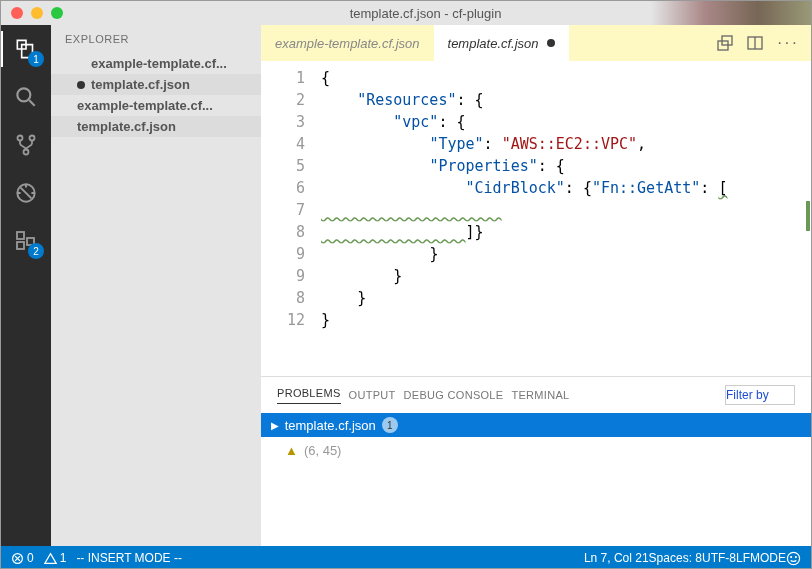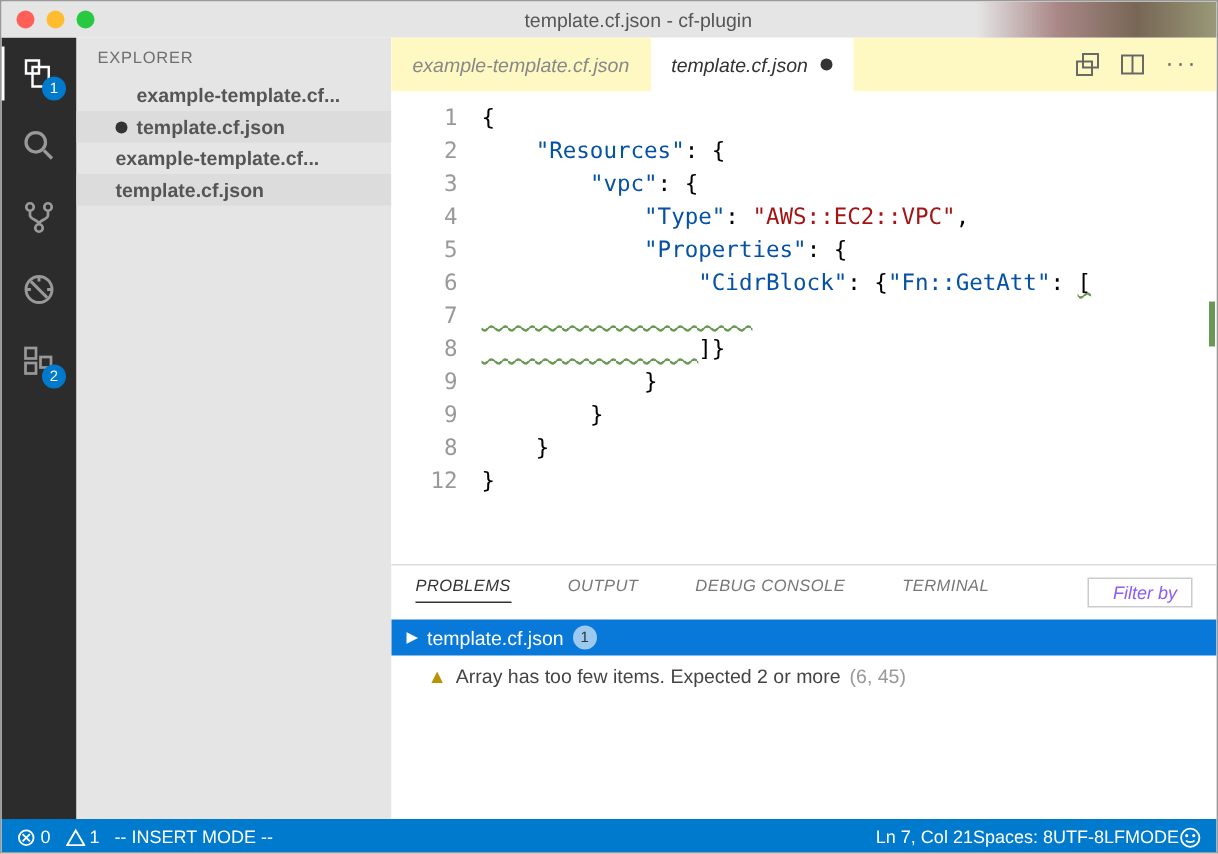--- a/index.html
+++ b/index.html
@@ -32,24 +32,24 @@
   .tab-actions { margin-left:auto; display:flex; align-items:center; gap:14px; padding:0 12px; color:#666;}
   .tab-actions svg { width:16px; height:16px;}
   .code { flex:1; display:flex; font-family: Menlo, Consolas, monospace; font-size:15px; background:#fff; overflow:hidden;}
   .gutter { width:60px; text-align:right; padding:6px 16px 0 0; color:#999; line-height:22px;}
   .lines { padding:6px 0 0 0; line-height:22px; white-space:pre; color:#333;}
   .k { color:#0451a5;}
   .s { color:#a31515;}
   .p { color:#000;}
   .squiggle { text-decoration: underline wavy #6a9955;}
   .panel { height:170px; border-top:1px solid #ddd; display:flex; flex-direction:column;}
-  .panel-tabs { display:flex; gap:38px; padding:8px 16px; font-size:11px; color:#777; align-items:flex-start;font-style:italic;}
+  .panel-tabs { display:flex; gap:8px; padding:8px 16px; font-size:11px; color:#777; align-items:center;}
   .panel-tabs .pt { cursor:pointer; letter-spacing:0.3px;}
   .panel-tabs .pt.active { color:#333; border-bottom:1px solid #333; padding-bottom:4px;}
-  .filter { margin-left:auto; border:1px solid #ccc; padding:2px 16px; font-size:12px; color:#8b5cf6; width:70px; white-space:nowrap; overflow:hidden;}
+  .filter { margin-left:auto; border:1px solid #ccc; padding:2px 0; font-size:12px; color:#1d4ed8; width:70px; white-space:nowrap; overflow:hidden;}
   .problem-group { background:#0879d8; color:#fff; padding:4px 10px; font-size:13px; display:flex; align-items:center; gap:6px;}
   .count-badge { background:rgba(255,255,255,0.6); color:#333; border-radius:50%; width:16px;height:16px; font-size:10px; display:flex;align-items:center;justify-content:center;}
   .problem-item { padding:6px 10px 6px 24px; font-size:13px; color:#444; display:flex; align-items:center; gap:6px;}
   .warn-icon { color:#b89500;}
   .loc { color:#999;}
   .statusbar { height:24px; background:#007acc; color:#fff; font-size:12px; display:flex; align-items:center; padding:0 10px; gap:12px;}
   .statusbar .left { display:flex; gap:10px; align-items:center;}
   .statusbar .right { margin-left:auto; display:flex; align-items:center;}
   .sb-item { display:flex; align-items:center; gap:3px; cursor:pointer;}
   svg { display:block;}
@@ -189,21 +189,20 @@
         <span class="pt">TERMINAL</span>
         <div class="filter">Filter by</div>
       </div>
       <div class="problem-group">
         <span style="font-size:10px;">▶</span>
         <span>template.cf.json</span>
         <span class="count-badge">1</span>
       </div>
       <div class="problem-item">
         <span class="warn-icon">▲</span>
-        <span>Array has too few items. Expected 2 or more</span>
         <span class="loc">(6, 45)</span>
       </div>
     </div>
   </div>
 </div>
 
 <div class="statusbar">
   <div class="left">
     <span class="sb-item">
       <svg width="13" height="13" viewBox="0 0 16 16" fill="none" stroke="#fff" stroke-width="1.5">

